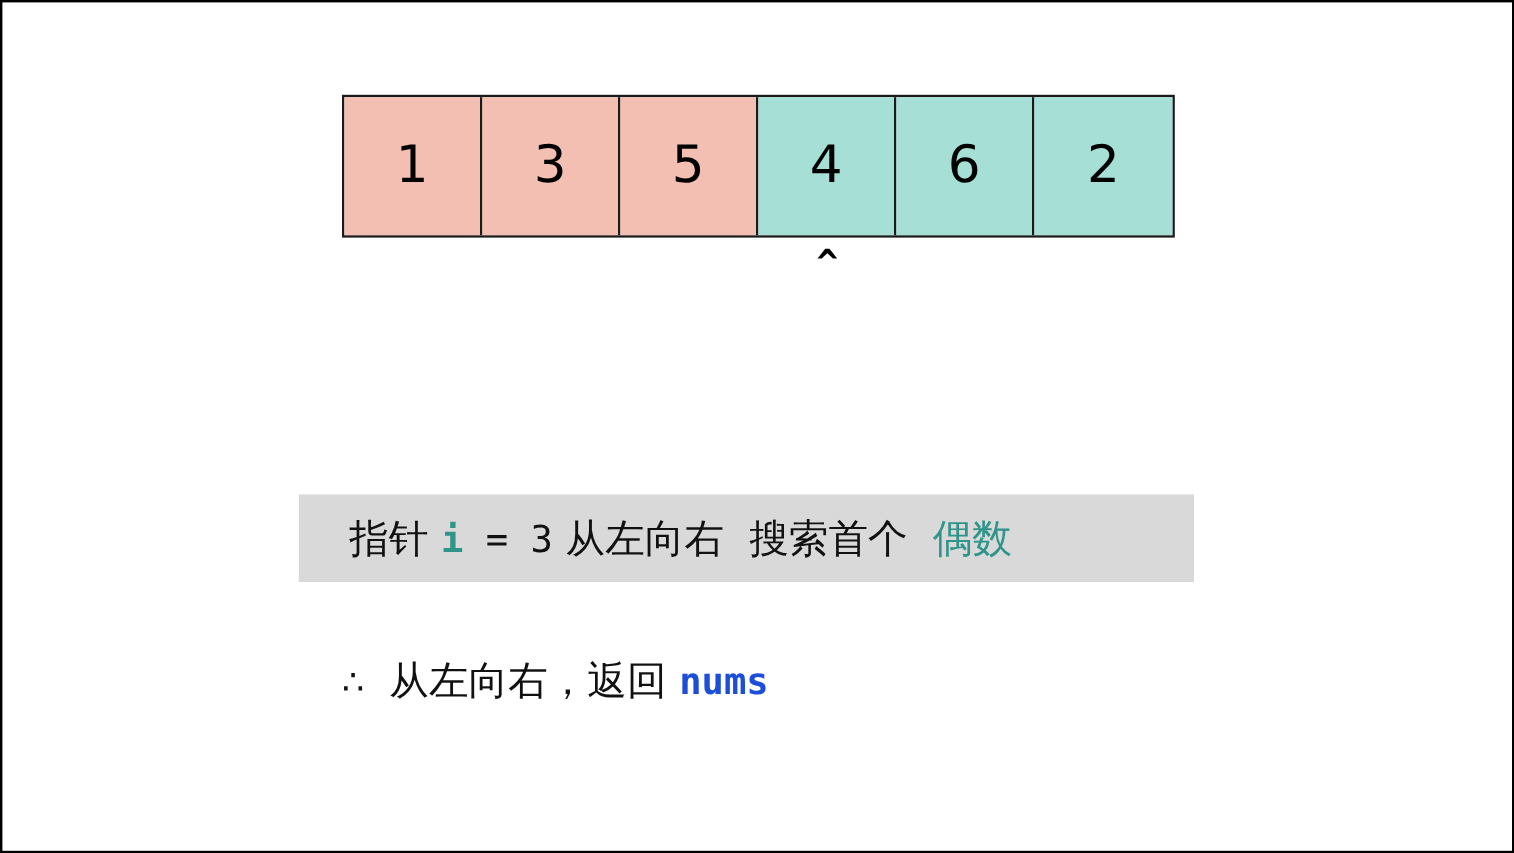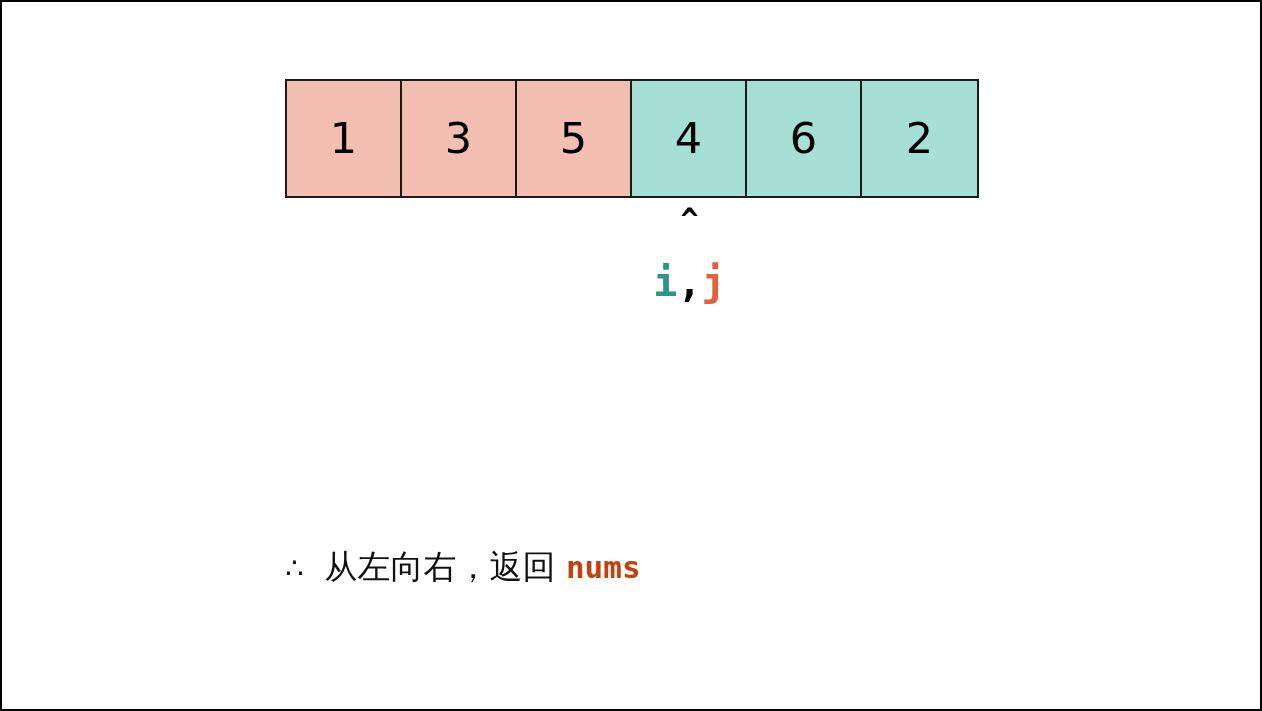--- a/index.html
+++ b/index.html
@@ -131,21 +131,21 @@
   .mono-b {
     font-family: "DejaVu Sans Mono", "Liberation Mono", monospace;
     font-weight: bold;
     font-size: 31px;
   }
   .mono-plain {
     font-family: "DejaVu Sans Mono", "Liberation Mono", monospace;
     font-size: 31px;
     color: #111111;
   }
-  .tok-nums { color: #c2410c; }
+  .tok-nums { color: #1d4ed8; }
 </style>
 </head>
 <body>
 
 <div id="canvas">
 
   <div id="array-row">
     <div class="array-cell cell-odd">
         <span>1</span>
       </div>
@@ -161,20 +161,22 @@
     <div class="array-cell cell-even">
         <span>6</span>
       </div>
     <div class="array-cell cell-even">
         <span>2</span>
       </div>
   </div>
 
   <div id="caret-marker">^</div>
 
-  <div id="pointer-labels"><span class="tok-i">i</span><span class="tok-sep">,</span><span class="tok-j">j</span></div>
 
+  <div id="status-banner">
+    <div class="banner-line"><span>指针 </span><span class="banner-mono accent-teal">i</span><span class="banner-plain-mono"> = </span><span class="banner-plain-mono">3</span><span> 从左向右  搜索首个  </span><span class="accent-teal">偶数</span></div>
+  </div>
 
   <div id="conclusion">
     <span class="concl-line"><span class="sym">∴</span><span>  </span><span>从左向右，返回 </span><span class="mono-b tok-nums">nums</span></span>
   </div>
 
 </div>
 
 </body></html>

